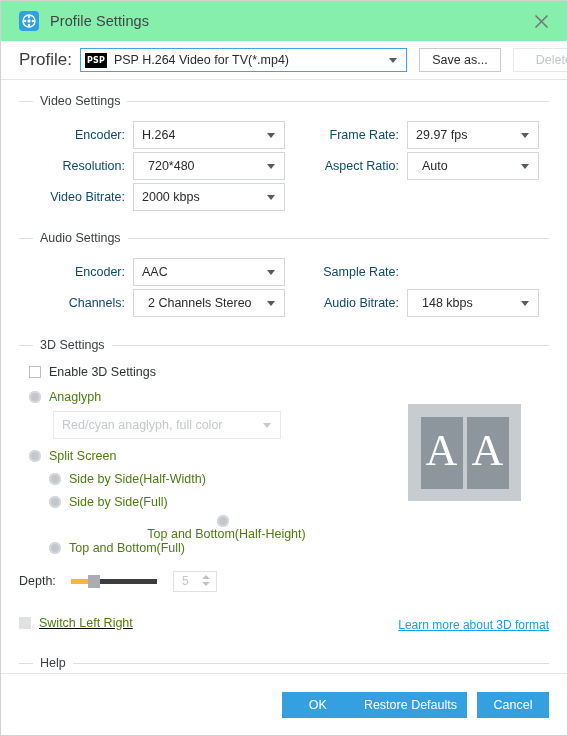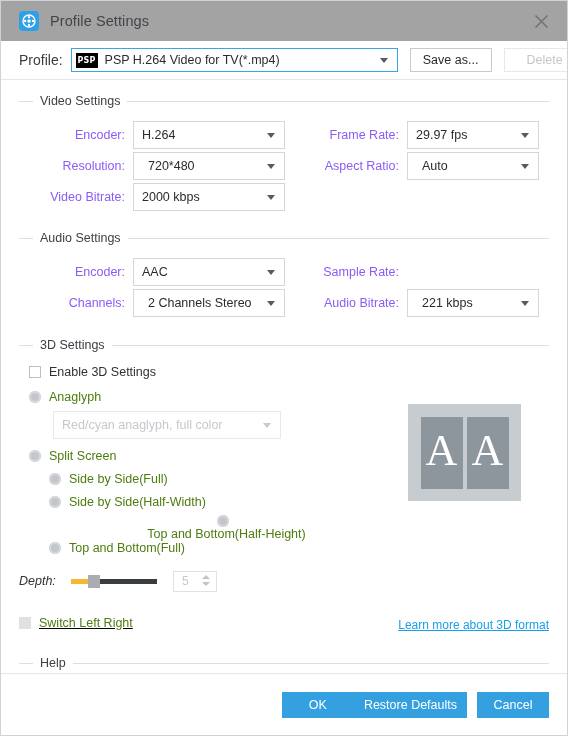--- a/index.html
+++ b/index.html
@@ -18,21 +18,21 @@
     box-sizing: border-box;
     background: #ffffff;
     border: 1px solid #cfd2d6;
     overflow: hidden;
   }
 
   
   .titlebar {
     position: relative;
     height: 40px;
-    background: #a3a3a3;
+    background: #86efac;
     display: flex;
     align-items: center;
     padding: 0 8px 0 18px;
   }
   .app-icon {
     width: 20px; height: 20px;
     border-radius: 4px;
     background: #2ea0e8;
     display: flex; align-items: center; justify-content: center;
     flex: 0 0 auto;
@@ -56,21 +56,21 @@
 
   
   .profilebar {
     height: 38px;
     display: flex;
     align-items: center;
     padding: 0 18px;
     background: #ffffff;
   }
   .profile-label {
-    font-size: 14px;
+    font-size: 17px;
     color: #3c3c3c;
     margin-right: 8px;
   }
   .profile-combo {
     position: relative;
     flex: 0 0 auto;
     width: 327px;
     height: 24px;
     box-sizing: border-box;
     border: 1px solid #3ba5e8;
@@ -158,21 +158,21 @@
     background: #dcdee0;
   }
   .field-row {
     display: flex;
     align-items: center;
     height: 22px;
     margin-top: 9px;
   }
   .fl {
     font-size: 12.5px;
-    color: #8b5cf6;
+    color: #0c4a6e;
     text-align: right;
     white-space: nowrap;
   }
   .combo {
     position: relative;
     box-sizing: border-box;
     height: 28px;
     border: 1px solid #d4d7da;
     background: #fff;
     display: flex;
@@ -274,21 +274,20 @@
   .depth-row {
     display: flex;
     align-items: center;
     height: 22px;
     margin-top: 13px;
   }
   .depth-label {
     font-size: 12.5px;
     color: #2e3236;
     width: 46px;
-    font-style: italic;
   }
   .slider {
     position: relative;
     width: 86px;
     height: 22px;
     margin-left: 6px;
     cursor: pointer;
   }
   .slider .track-left {
     position: absolute; left: 0; top: 9px;
@@ -497,21 +496,21 @@
           </div>
         </div>
       </div>
       <div class="col-r">
         <div class="field-row">
           <span class="fl">Sample Rate:</span>
         </div>
         <div class="field-row">
           <span class="fl">Audio Bitrate:</span>
           <div class="combo editable">
-            <span class="cv">221 kbps</span>
+            <span class="cv">148 kbps</span>
             <span class="combo-arrow"></span>
           </div>
         </div>
       </div>
     </div>
   </div>
 
   <div class="group" style="margin-top:23px;">
     <div class="group-head">
       <span class="gh-stub"></span>
@@ -539,25 +538,25 @@
           </div>
         </div>
 
         <div class="radio-row" style="margin-top:7px;">
           <span class="radio"></span>
           <span class="lbl dis">Split Screen</span>
         </div>
 
         <div class="radio-row indent1" style="margin-top:4px;">
           <span class="radio"></span>
-          <span class="lbl dis">Side by Side(Full)</span>
+          <span class="lbl dis">Side by Side(Half-Width)</span>
         </div>
         <div class="radio-row indent1" style="margin-top:4px;">
           <span class="radio"></span>
-          <span class="lbl dis">Side by Side(Half-Width)</span>
+          <span class="lbl dis">Side by Side(Full)</span>
         </div>
         <div class="radio-row indent1" style="margin-top:4px;flex-direction:column;">
           <span class="radio"></span>
           <span class="lbl dis">Top and Bottom(Half-Height)</span>
         </div>
         <div class="radio-row indent1" style="margin-top:4px;">
           <span class="radio"></span>
           <span class="lbl dis">Top and Bottom(Full)</span>
         </div>
 

